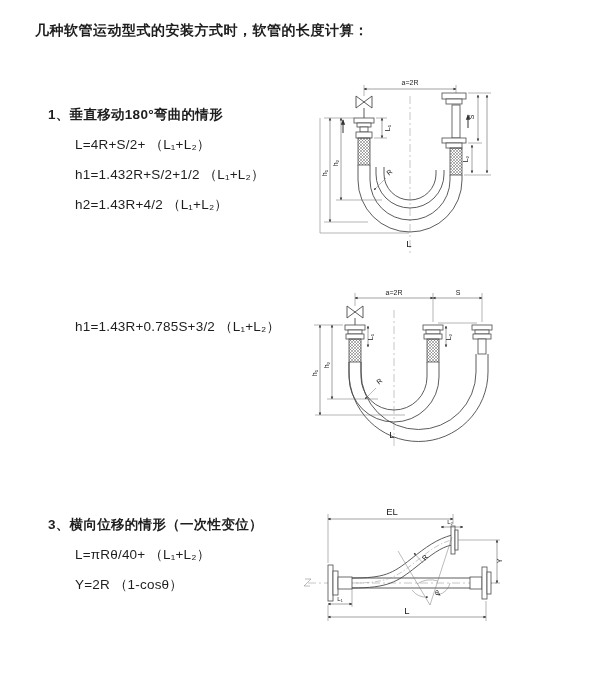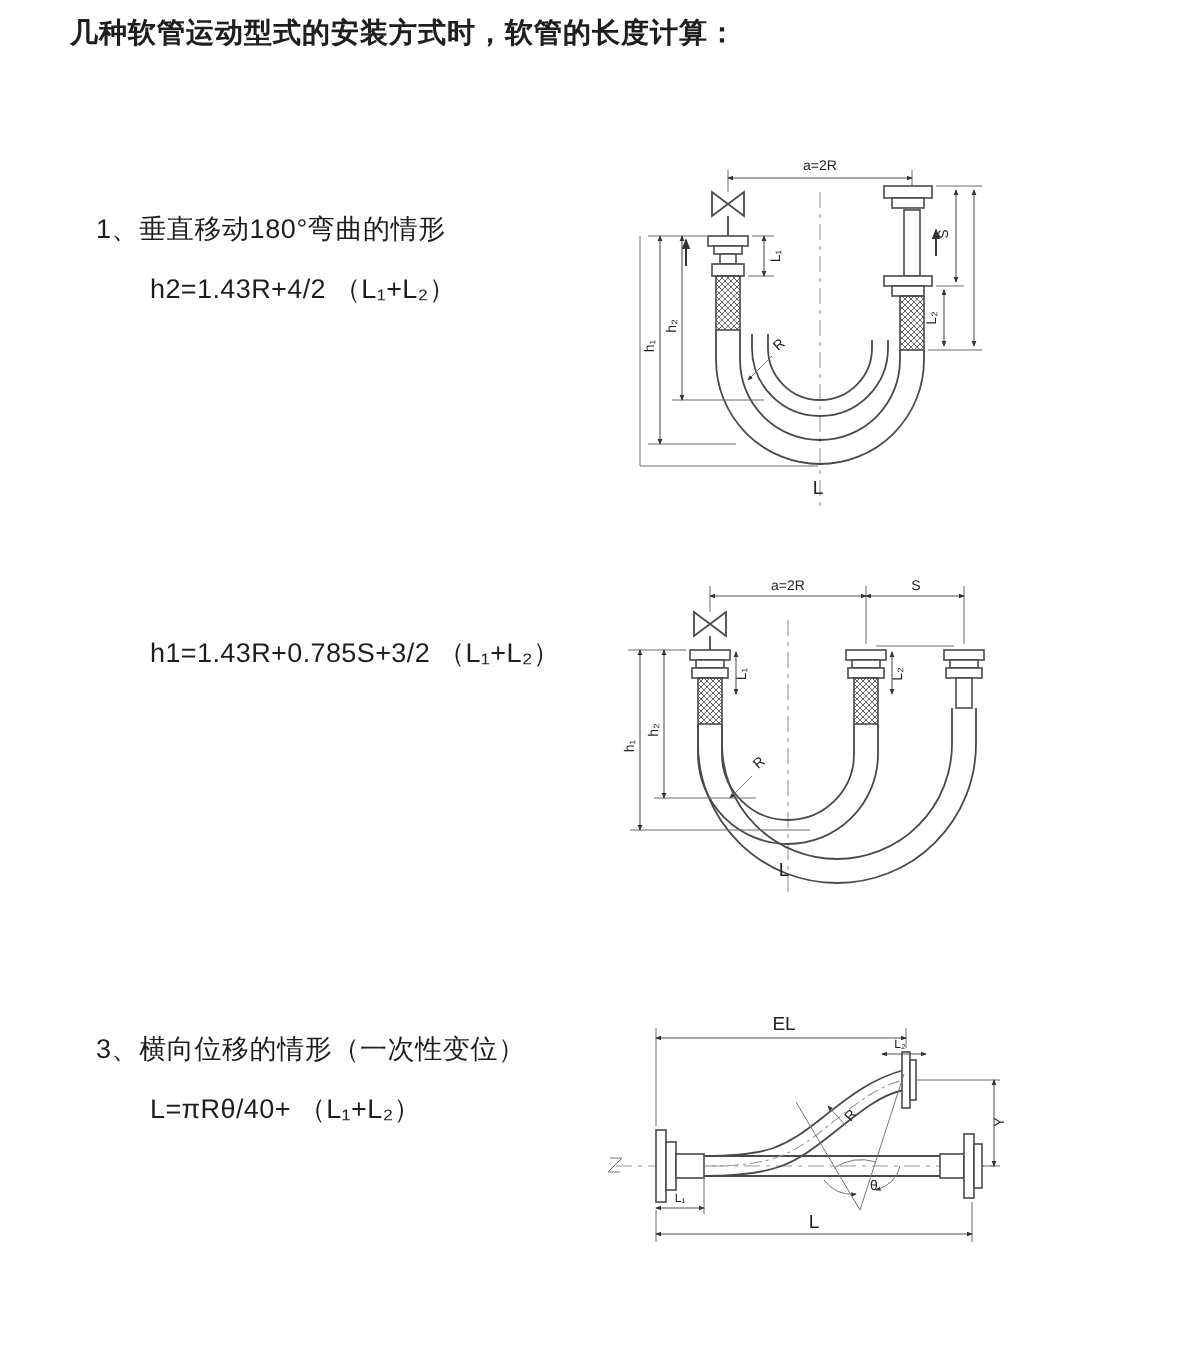--- a/index.html
+++ b/index.html
@@ -1,23 +1,23 @@
 <!DOCTYPE html>
 <html><head>
 <meta charset="utf-8">
 <style>
   html,body{margin:0;padding:0;}
   body{
     width:600px;height:675px;position:relative;background:#ffffff;
     font-family:"Liberation Sans","DejaVu Sans",sans-serif;color:#1e1e1e;
     overflow:hidden;
   }
-  .title{position:absolute;left:35px;top:8px;font-size:14px;font-weight:600;letter-spacing:.5px;}
+  .title{position:absolute;left:35px;top:22px;font-size:14px;font-weight:600;letter-spacing:.5px;}
   .section{position:absolute;left:48px;font-size:13.5px;}
-  .section .heading{font-weight:400;letter-spacing:.3px;}
+  .section .heading{font-weight:700;letter-spacing:.3px;}
   .section .formula{margin:12px 0 0 27px;letter-spacing:.2px;}
   .diagram{position:absolute;}
   
   .ln{stroke:#4a4a4a;stroke-width:.9;fill:none;}
   .fit{stroke:#4a4a4a;stroke-width:.8;fill:#ffffff;}
   .dim{stroke:#555;stroke-width:.55;fill:none;}
   .ext{stroke:#6a6a6a;stroke-width:.5;fill:none;}
   .cl{stroke:#999;stroke-width:.55;stroke-dasharray:8 3 2 3;fill:none;}
   .thin{stroke:#777;stroke-width:.5;fill:none;}
   .mv{stroke:#333;stroke-width:1;fill:none;}
@@ -26,30 +26,33 @@
 </style>
 </head>
 <body>
 
 <div>
 
   <div class="title">几种软管运动型式的安装方式时，软管的长度计算：</div>
 
   <div class="section" style="top:106px">
     <div class="heading">1、垂直移动180°弯曲的情形</div>
+    <div class="formula">L=4R+S/2+ （L₁+L₂）</div>
+    <div class="formula">h1=1.432R+S/2+1/2 （L₁+L₂）</div>
     <div class="formula">h2=1.43R+4/2 （L₁+L₂）</div>
   </div>
 
   <div class="section" style="top:306px">
     <div class="formula">h1=1.43R+0.785S+3/2 （L₁+L₂）</div>
   </div>
 
   <div class="section" style="top:516px">
     <div class="heading">3、横向位移的情形（一次性变位）</div>
     <div class="formula">L=πRθ/40+ （L₁+L₂）</div>
+    <div class="formula">Y=2R （1-cosθ）</div>
   </div>
 
   <svg class="diagram" style="left:310px;top:70px" width="290" height="190" viewBox="0 0 290 190">
     <defs>
       <marker id="arrA" viewBox="0 0 10 10" refX="8.5" refY="5" markerWidth="5.5" markerHeight="5.5" orient="auto-start-reverse">
         <path d="M0 1 L10 5 L0 9 z" fill="#333"></path>
       </marker>
       <pattern id="hatchA" width="3" height="3" patternUnits="userSpaceOnUse">
         <path d="M0 3 L3 0 M0 0 L3 3" stroke="#555" stroke-width="0.45"></path>
       </pattern>

